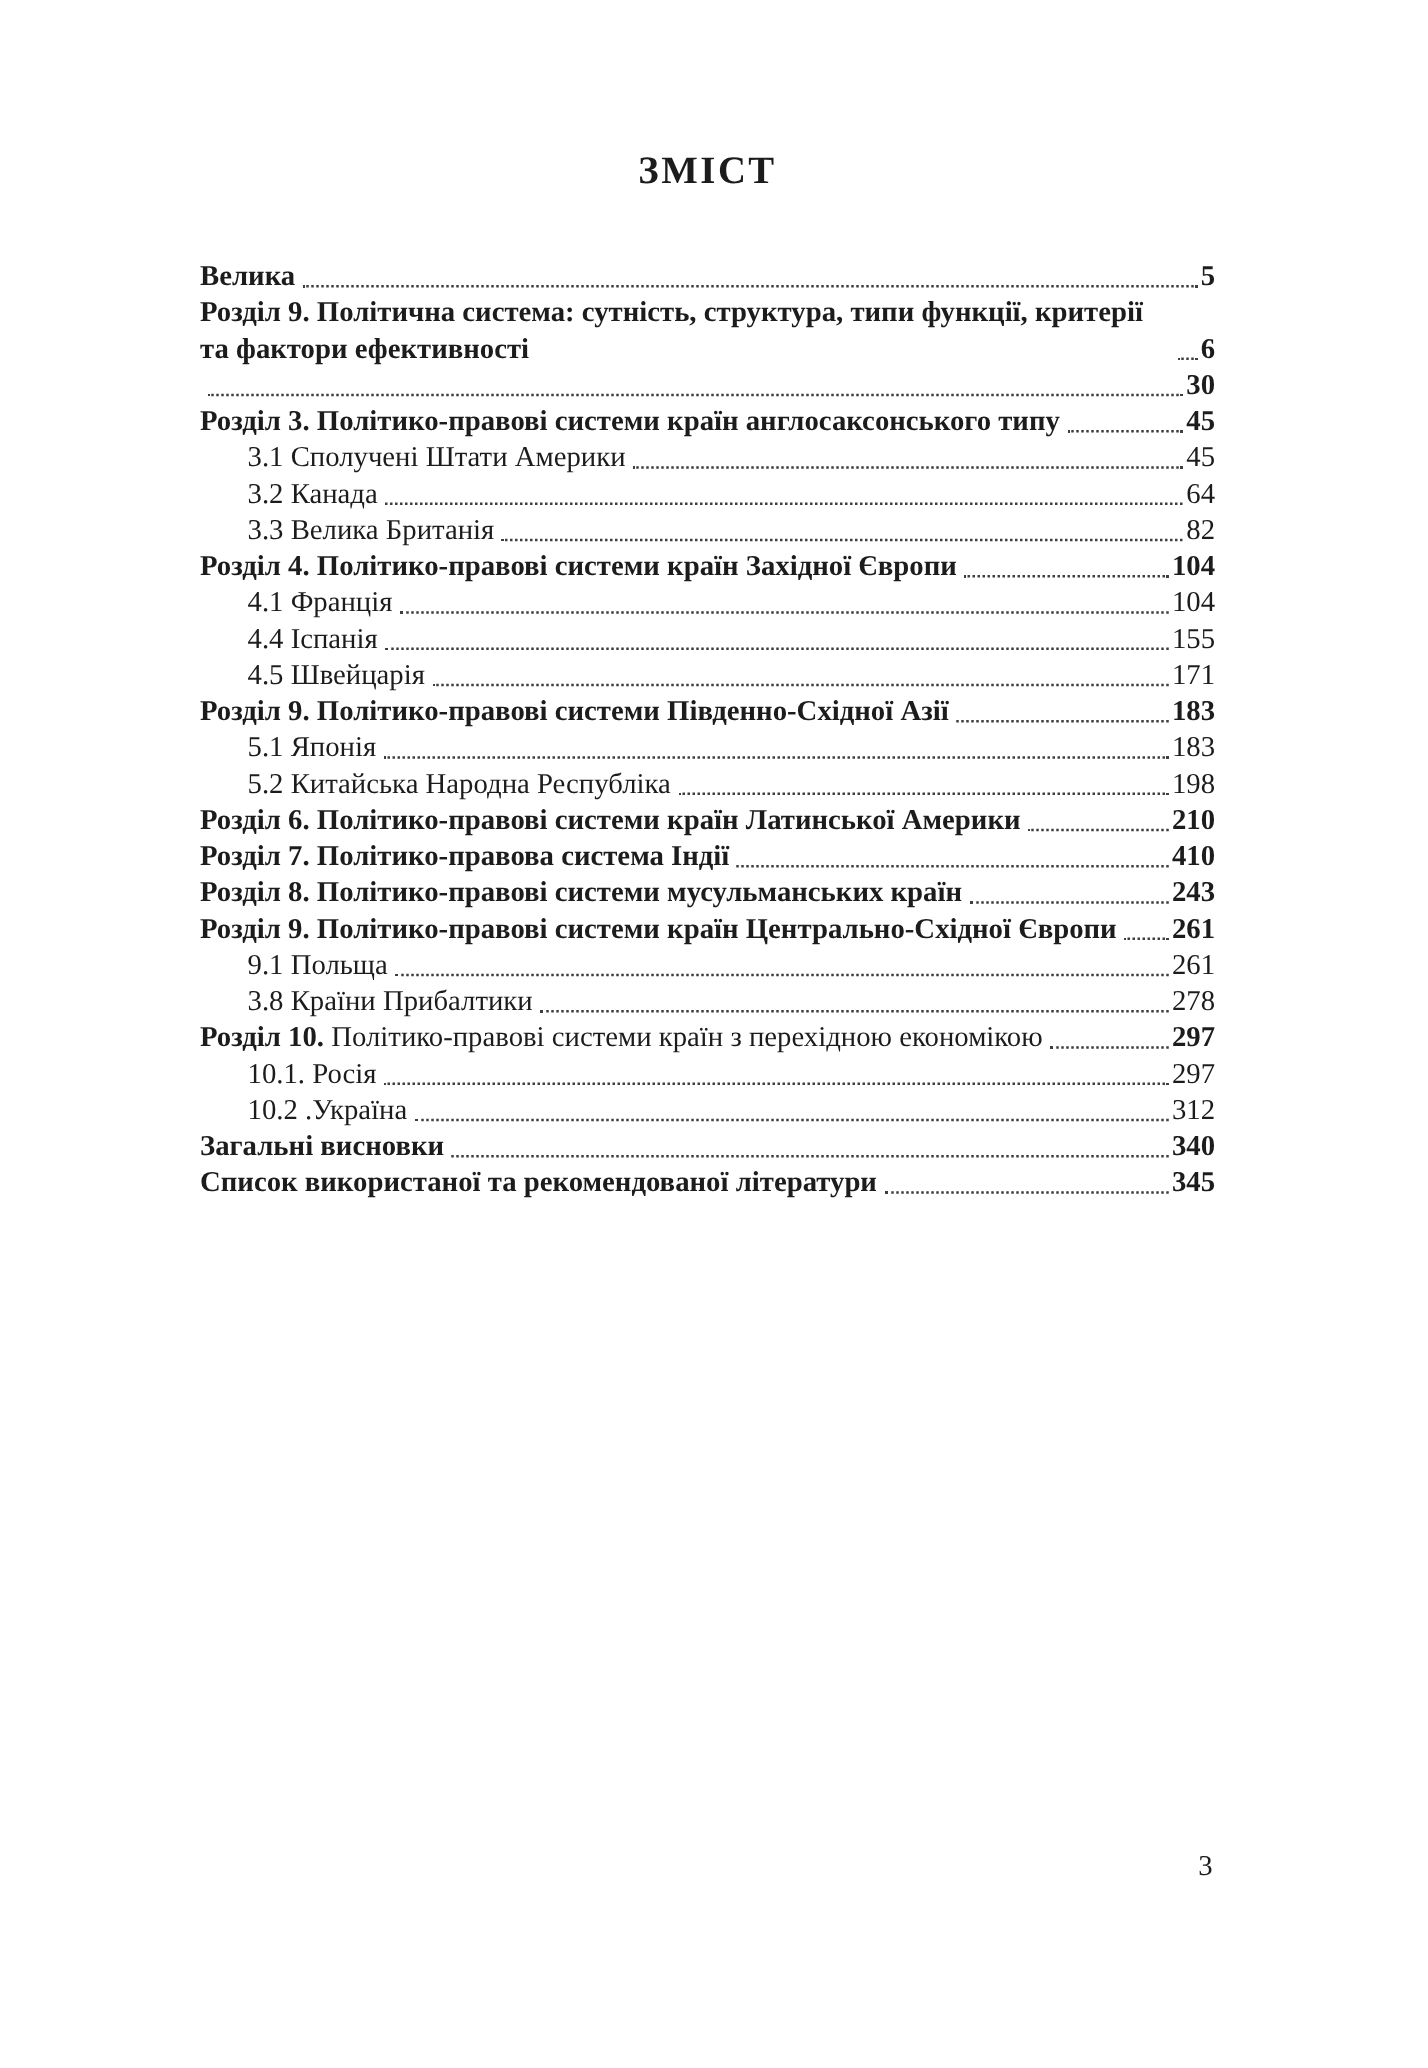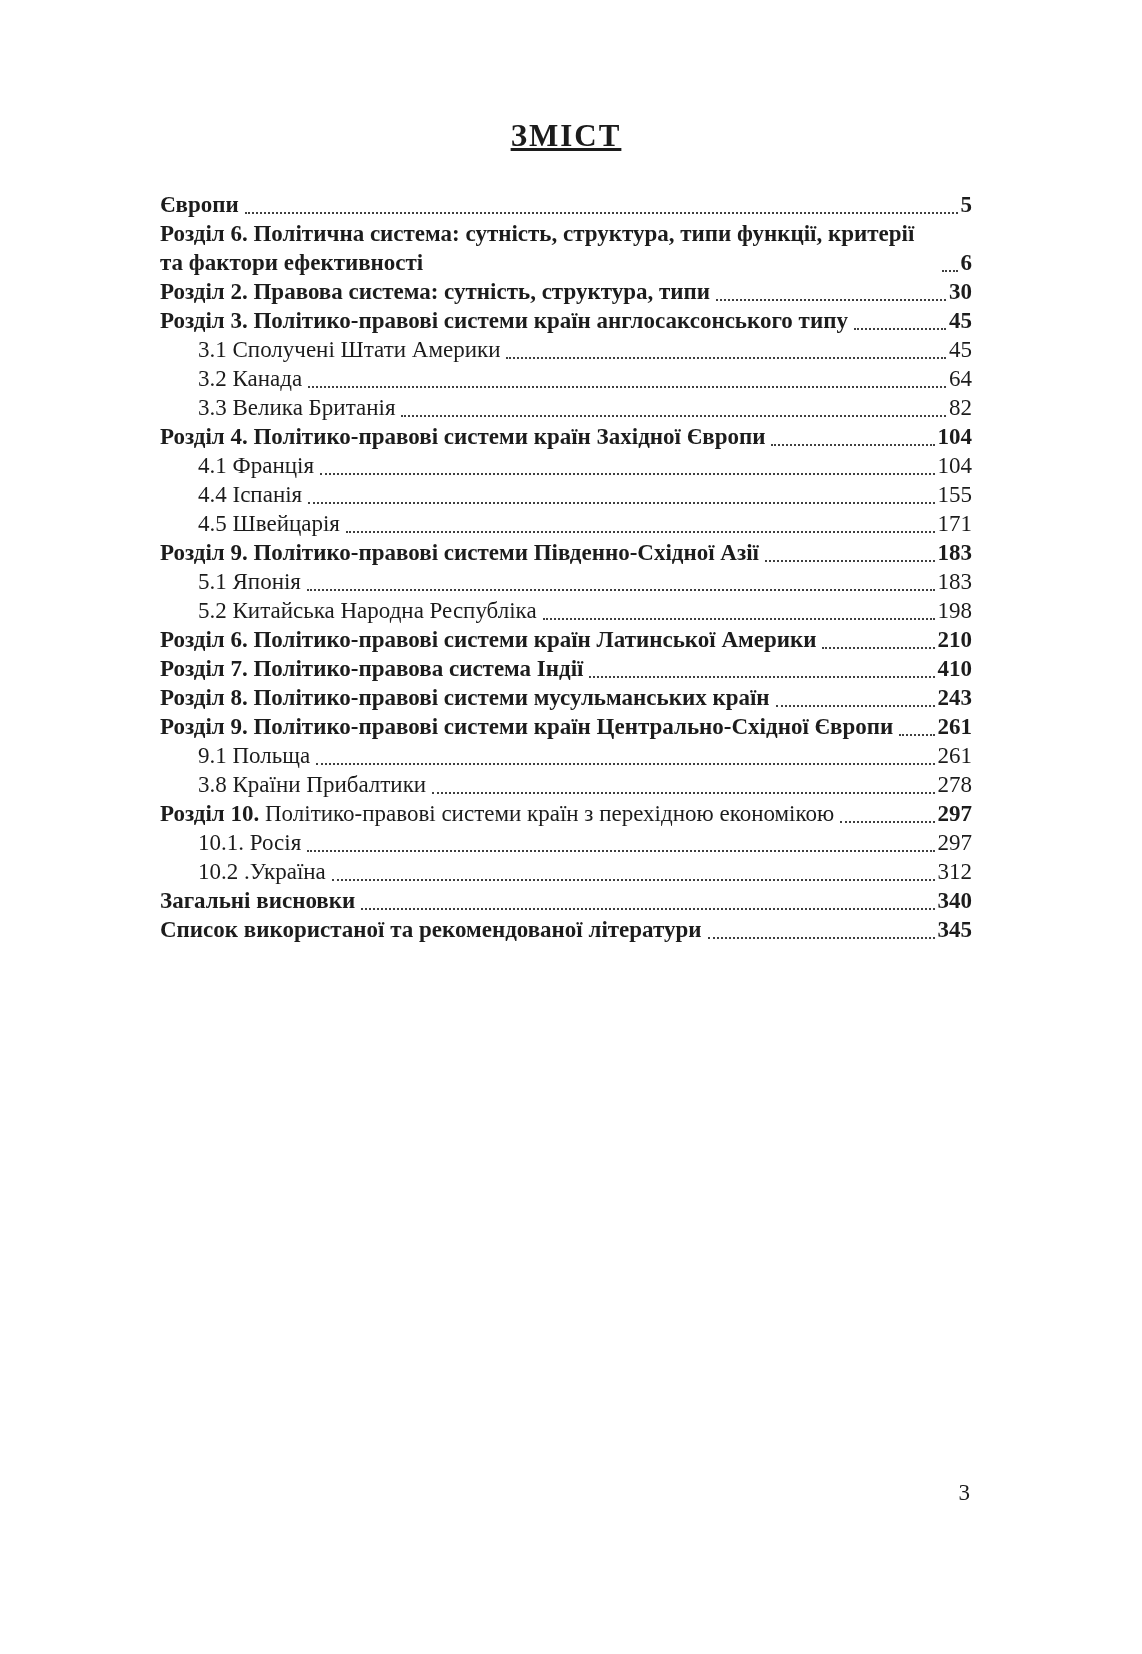--- a/index.html
+++ b/index.html
@@ -17,22 +17,21 @@
   }
   .page {
     position: absolute;
     inset: 0;
   }
   .doc-title {
     text-align: center;
     font-weight: bold;
     font-size: 31px;
     letter-spacing: 2px;
-    margin: 118px 170px 36px 160px;
-    text-decoration: underline;
+    margin: 118px 170px 52px 160px;
   }
   .toc {
     margin: 0 170px 0 160px;
   }
   .toc-entry {
     display: flex;
     align-items: flex-end;
     font-size: 23px;
     line-height: 29px;
   }
@@ -71,31 +70,30 @@
   }
 </style>
 </head>
 <body>
 
 <div class="page">
   <div class="doc-title">ЗМІСТ</div>
 
   <div class="toc">
       <div class="toc-entry chapter">
-        <span class="toc-label">Європи</span>
+        <span class="toc-label">Велика</span>
         <span class="toc-dots"></span>
         <span class="toc-page">5</span>
       </div>
       <div class="toc-entry chapter">
-        <span class="toc-label">Розділ 6. Політична система: сутність, структура, типи функції, критерії та фактори ефективності</span>
+        <span class="toc-label">Розділ 9. Політична система: сутність, структура, типи функції, критерії та фактори ефективності</span>
         <span class="toc-dots"></span>
         <span class="toc-page">6</span>
       </div>
       <div class="toc-entry chapter">
-        <span class="toc-label">Розділ 2. Правова система: сутність, структура, типи</span>
         <span class="toc-dots"></span>
         <span class="toc-page">30</span>
       </div>
       <div class="toc-entry chapter">
         <span class="toc-label">Розділ 3. Політико-правові системи країн англосаксонського типу</span>
         <span class="toc-dots"></span>
         <span class="toc-page">45</span>
       </div>
       <div class="toc-entry sub">
         <span class="toc-label">3.1 Сполучені Штати Америки</span>

